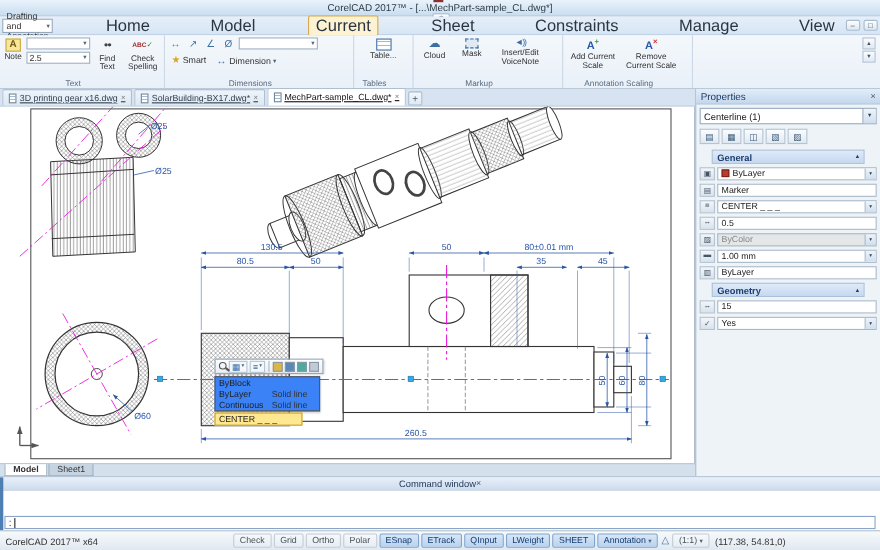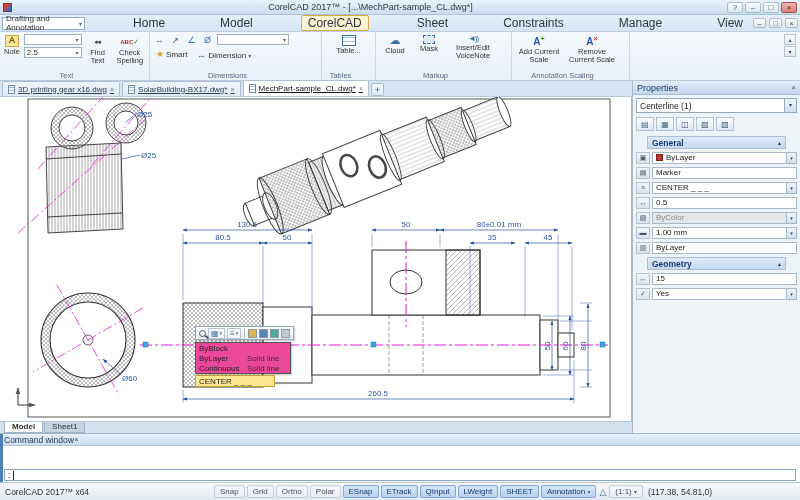--- a/index.html
+++ b/index.html
@@ -1,30 +1,30 @@
 <!DOCTYPE html>
 <html><head>
 <meta charset="utf-8">
 <style>
   *{margin:0;padding:0;box-sizing:border-box;font-family:"Liberation Sans","DejaVu Sans",sans-serif;}
   html,body{width:800px;height:500px;}
   body{position:relative;background:#e9eef5;font-size:10px;color:#222;overflow:hidden;}
 
   
-  .titlebar{position:absolute;left:0;top:0;width:800px;height:15px;background:linear-gradient(#eaf3fc,#c9ddf0);border-bottom:1px solid #a9c2da;display:flex;align-items:center;padding:0 3px;}
+  .titlebar{position:absolute;left:0;top:0;width:800px;height:15px;background:linear-gradient(#eaf3fc,#c9ddf0);border-bottom:1px solid #a9c2da;display:flex;align-items:center;padding:0 3px;flex-direction:column;}
   .logo{width:9px;height:9px;background:linear-gradient(135deg,#d94040 50%,#3b6ec0 50%);border:1px solid #8a3030;margin-right:4px;}
   .title-text{flex:1;text-align:center;font-size:9px;color:#303a46;}
   .tb-btn{width:16px;height:11px;margin-left:2px;font-size:8px;line-height:10px;text-align:center;color:#3a4a5c;background:linear-gradient(#fdfefe,#dce7f1);border:1px solid #a9bccf;border-radius:2px;}
   .tb-btn.close{background:linear-gradient(#f0b8b0,#d98078);border-color:#a05048;color:#5c1812;}
 
   
   .menubar{position:absolute;left:0;top:15px;width:800px;height:17px;background:linear-gradient(#e6eff9,#d6e5f4);border-bottom:1px solid #bccfe2;display:flex;align-items:center;padding:0 2px;gap:1px;}
   .ws-combo{width:112px;height:13px;background:#fff;border:1px solid #95a9bd;font-size:8px;display:flex;align-items:center;padding:0 3px;color:#333;position:relative;}
   .ws-combo::after{content:"▾";position:absolute;right:2px;font-size:6px;color:#567;}
-  .mitem{padding:1px 7px;font-size:12px;color:#2b3542;margin-left:40px;}
+  .mitem{padding:1px 7px;font-size:15px;color:#2b3542;margin-left:40px;}
   .mitem.active{background:#fdf3d2;border:1px solid #d9a94a;border-radius:2px;padding:0 6px;}
   .doc-ctrls{margin-left:auto;display:flex;gap:1px;}
   .doc-ctrls .tb-btn{width:13px;height:10px;font-size:7px;line-height:9px;}
 
   
   .ribbon{position:absolute;left:0;top:32px;width:800px;height:49px;background:linear-gradient(#f4f8fc,#e9f0f8);border-bottom:1px solid #b9c9da;display:flex;}
   .rgroup{height:100%;border-right:1px solid #ccd8e5;position:relative;padding:2px 3px 10px;}
   .rg-label{position:absolute;bottom:0;left:0;right:16px;text-align:center;font-size:7.5px;color:#5a6b80;}
   .rg-row{display:flex;align-items:flex-start;gap:3px;}
   .rg-col{display:flex;flex-direction:column;gap:2px;}
@@ -65,21 +65,21 @@
 
   
   .popup{position:absolute;left:195px;top:229px;}
   .ptb{display:flex;align-items:center;gap:2px;background:linear-gradient(#fdfeff,#e8eef5);border:1px solid #98a8ba;box-shadow:1px 1px 2px rgba(0,0,0,.25);padding:1px 3px;height:14px;}
   .mag{display:inline-block;width:7px;height:7px;border:1.5px solid #555;border-radius:50%;position:relative;}
   .mag::after{content:"";position:absolute;width:4px;height:1.5px;background:#555;right:-4px;bottom:-2px;transform:rotate(40deg);}
   .ptb-btn{font-size:8px;color:#3b6ea5;display:flex;align-items:center;gap:1px;border:1px solid #b6c4d2;background:#f4f8fb;padding:0 2px;height:11px;}
   .ptb-btn i{font-style:normal;font-size:5px;color:#567;}
   .ptb-sep{width:1px;height:10px;background:#aab8c6;margin:0 1px;}
   .ptb-sw{width:9px;height:9px;border:1px solid #8a98a6;}
-  .plist{margin-top:2px;width:96px;background:#ec4899;border:1px solid #555;box-shadow:1px 1px 2px rgba(0,0,0,.25);font-size:8px;}
+  .plist{margin-top:2px;width:96px;background:#3b82f6;border:1px solid #555;box-shadow:1px 1px 2px rgba(0,0,0,.25);font-size:8px;}
   .plrow{display:flex;height:10px;align-items:center;padding:0 3px;gap:4px;color:#222;}
   .plrow .pls{color:#333;}
   .psel-field{margin-top:1px;width:80px;height:12px;background:#ffe88f;border:1px solid #c8a02c;font-size:8px;display:flex;align-items:center;padding:0 3px;color:#222;}
 
   
   .modeltabs{position:absolute;left:0;top:421px;width:632px;height:12px;background:#d4e0ec;border-top:1px solid #b6c8da;display:flex;align-items:flex-start;padding-left:4px;gap:1px;}
   .mtab{height:11px;padding:0 7px;font-size:8px;color:#333;background:#c6d4e2;border:1px solid #9fb2c4;border-top:0;line-height:10px;}
   .mtab.active{background:#fff;font-weight:bold;}
 
   
@@ -95,21 +95,21 @@
   .prow{display:flex;align-items:center;gap:2px;height:15px;padding:0 3px;}
   .pic{width:14px;height:12px;background:linear-gradient(#f2f6fa,#d9e2ec);border:1px solid #b4c2d2;font-size:7px;display:flex;align-items:center;justify-content:center;color:#456;flex:none;}
   .pfield{flex:1;height:12px;background:#fff;border:1px solid #a9b8c8;font-size:8px;display:flex;align-items:center;padding:0 3px;position:relative;color:#222;overflow:hidden;}
   .pfield.cbo::after{content:"▾";position:absolute;right:0;top:0;width:9px;height:10px;background:linear-gradient(#eef4fa,#cfdeee);border-left:1px solid #a9b8c8;font-size:5px;text-align:center;line-height:10px;color:#345;}
   .pfield.disabled{background:#e4e6e8;color:#888;}
   .swatch{width:7px;height:7px;background:#c0392b;border:1px solid #7c2318;margin-right:3px;flex:none;}
 
   
   .cmdwin{position:absolute;left:0;top:433px;width:800px;height:49px;background:#fff;border-top:1px solid #9fb2c6;}
   .cmdgrip{position:absolute;left:0;top:0;width:3px;height:100%;background:#4d7fb5;}
-  .cmdhead{height:12px;background:linear-gradient(#e8f0fa,#cddcee);border-bottom:1px solid #b5c6da;display:flex;align-items:center;justify-content:flex-start;padding:0 4px;font-size:8.5px;color:#223a56;}
+  .cmdhead{height:12px;background:linear-gradient(#e8f0fa,#cddcee);border-bottom:1px solid #b5c6da;display:flex;align-items:center;justify-content:center;padding:0 4px;font-size:8.5px;color:#223a56;}
   .cmdbody{padding:1px 5px;font-family:"DejaVu Sans Mono",monospace;font-size:8.5px;line-height:9px;}
   .cline{color:#8a2b2b;margin-top:24px;} .cline.msg{color:#222;}
   .cmdinput{position:absolute;left:4px;right:4px;bottom:1px;height:12px;border:1px solid #88a5c8;background:#fff;font-family:"DejaVu Sans Mono",monospace;font-size:9px;display:flex;align-items:center;padding:0 3px;color:#222;}
   .caret{display:inline-block;width:1px;height:9px;background:#222;margin-left:2px;}
 
   
   .statusbar{position:absolute;left:0;top:482px;width:800px;height:18px;background:linear-gradient(#f7fafc,#e0e8f0);border-top:1px solid #b7c4d2;display:flex;align-items:center;padding:0 5px;gap:2px;font-size:8.5px;}
   .sb-app{color:#333;margin-right:40px;}
   .sb-btn{padding:1px 5px;border:1px solid #c2cdd8;background:linear-gradient(#f6f9fc,#e7edf3);border-radius:2px;color:#49525c;font-size:8px;}
   .sb-btn.on{background:linear-gradient(#d7e7f8,#b9d2ee);border-color:#7fa4cd;color:#143c70;}
@@ -128,21 +128,21 @@
   <span class="tb-btn">□</span>
   <span class="tb-btn close">×</span>
 </div>
 
 <div class="menubar">
   <div class="ws-combo">
       <span>Drafting and Annotation</span>
     </div>
   <span class="mitem">Home</span>
   <span class="mitem">Model</span>
-  <span class="mitem active">CorelCAD</span>
+  <span class="mitem active">Current</span>
   <span class="mitem">Sheet</span>
   <span class="mitem">Constraints</span>
   <span class="mitem">Manage</span>
   <span class="mitem">View</span>
   <span class="doc-ctrls">
     <span class="tb-btn">–</span>
     <span class="tb-btn">□</span>
     <span class="tb-btn">×</span>
   </span>
 </div>
@@ -548,21 +548,21 @@
   </div>
   <div class="cmdinput">
     <span>:</span>
       <span class="caret"></span>
   </div>
 </div>
 
 <div class="statusbar">
   <span class="sb-app">CorelCAD 2017™ x64</span>
   <span class="spacer"></span>
-  <span class="sb-btn">Snap</span>
+  <span class="sb-btn">Check</span>
   <span class="sb-btn">Grid</span>
   <span class="sb-btn">Ortho</span>
   <span class="sb-btn">Polar</span>
   <span class="sb-btn on">ESnap</span>
   <span class="sb-btn on">ETrack</span>
   <span class="sb-btn on">QInput</span>
   <span class="sb-btn on">LWeight</span>
   <span class="sb-btn on">SHEET</span>
   <span class="sb-btn on"><span>Annotation</span> <span class="dd">▾</span></span>
   <span class="sb-ic">△</span>

